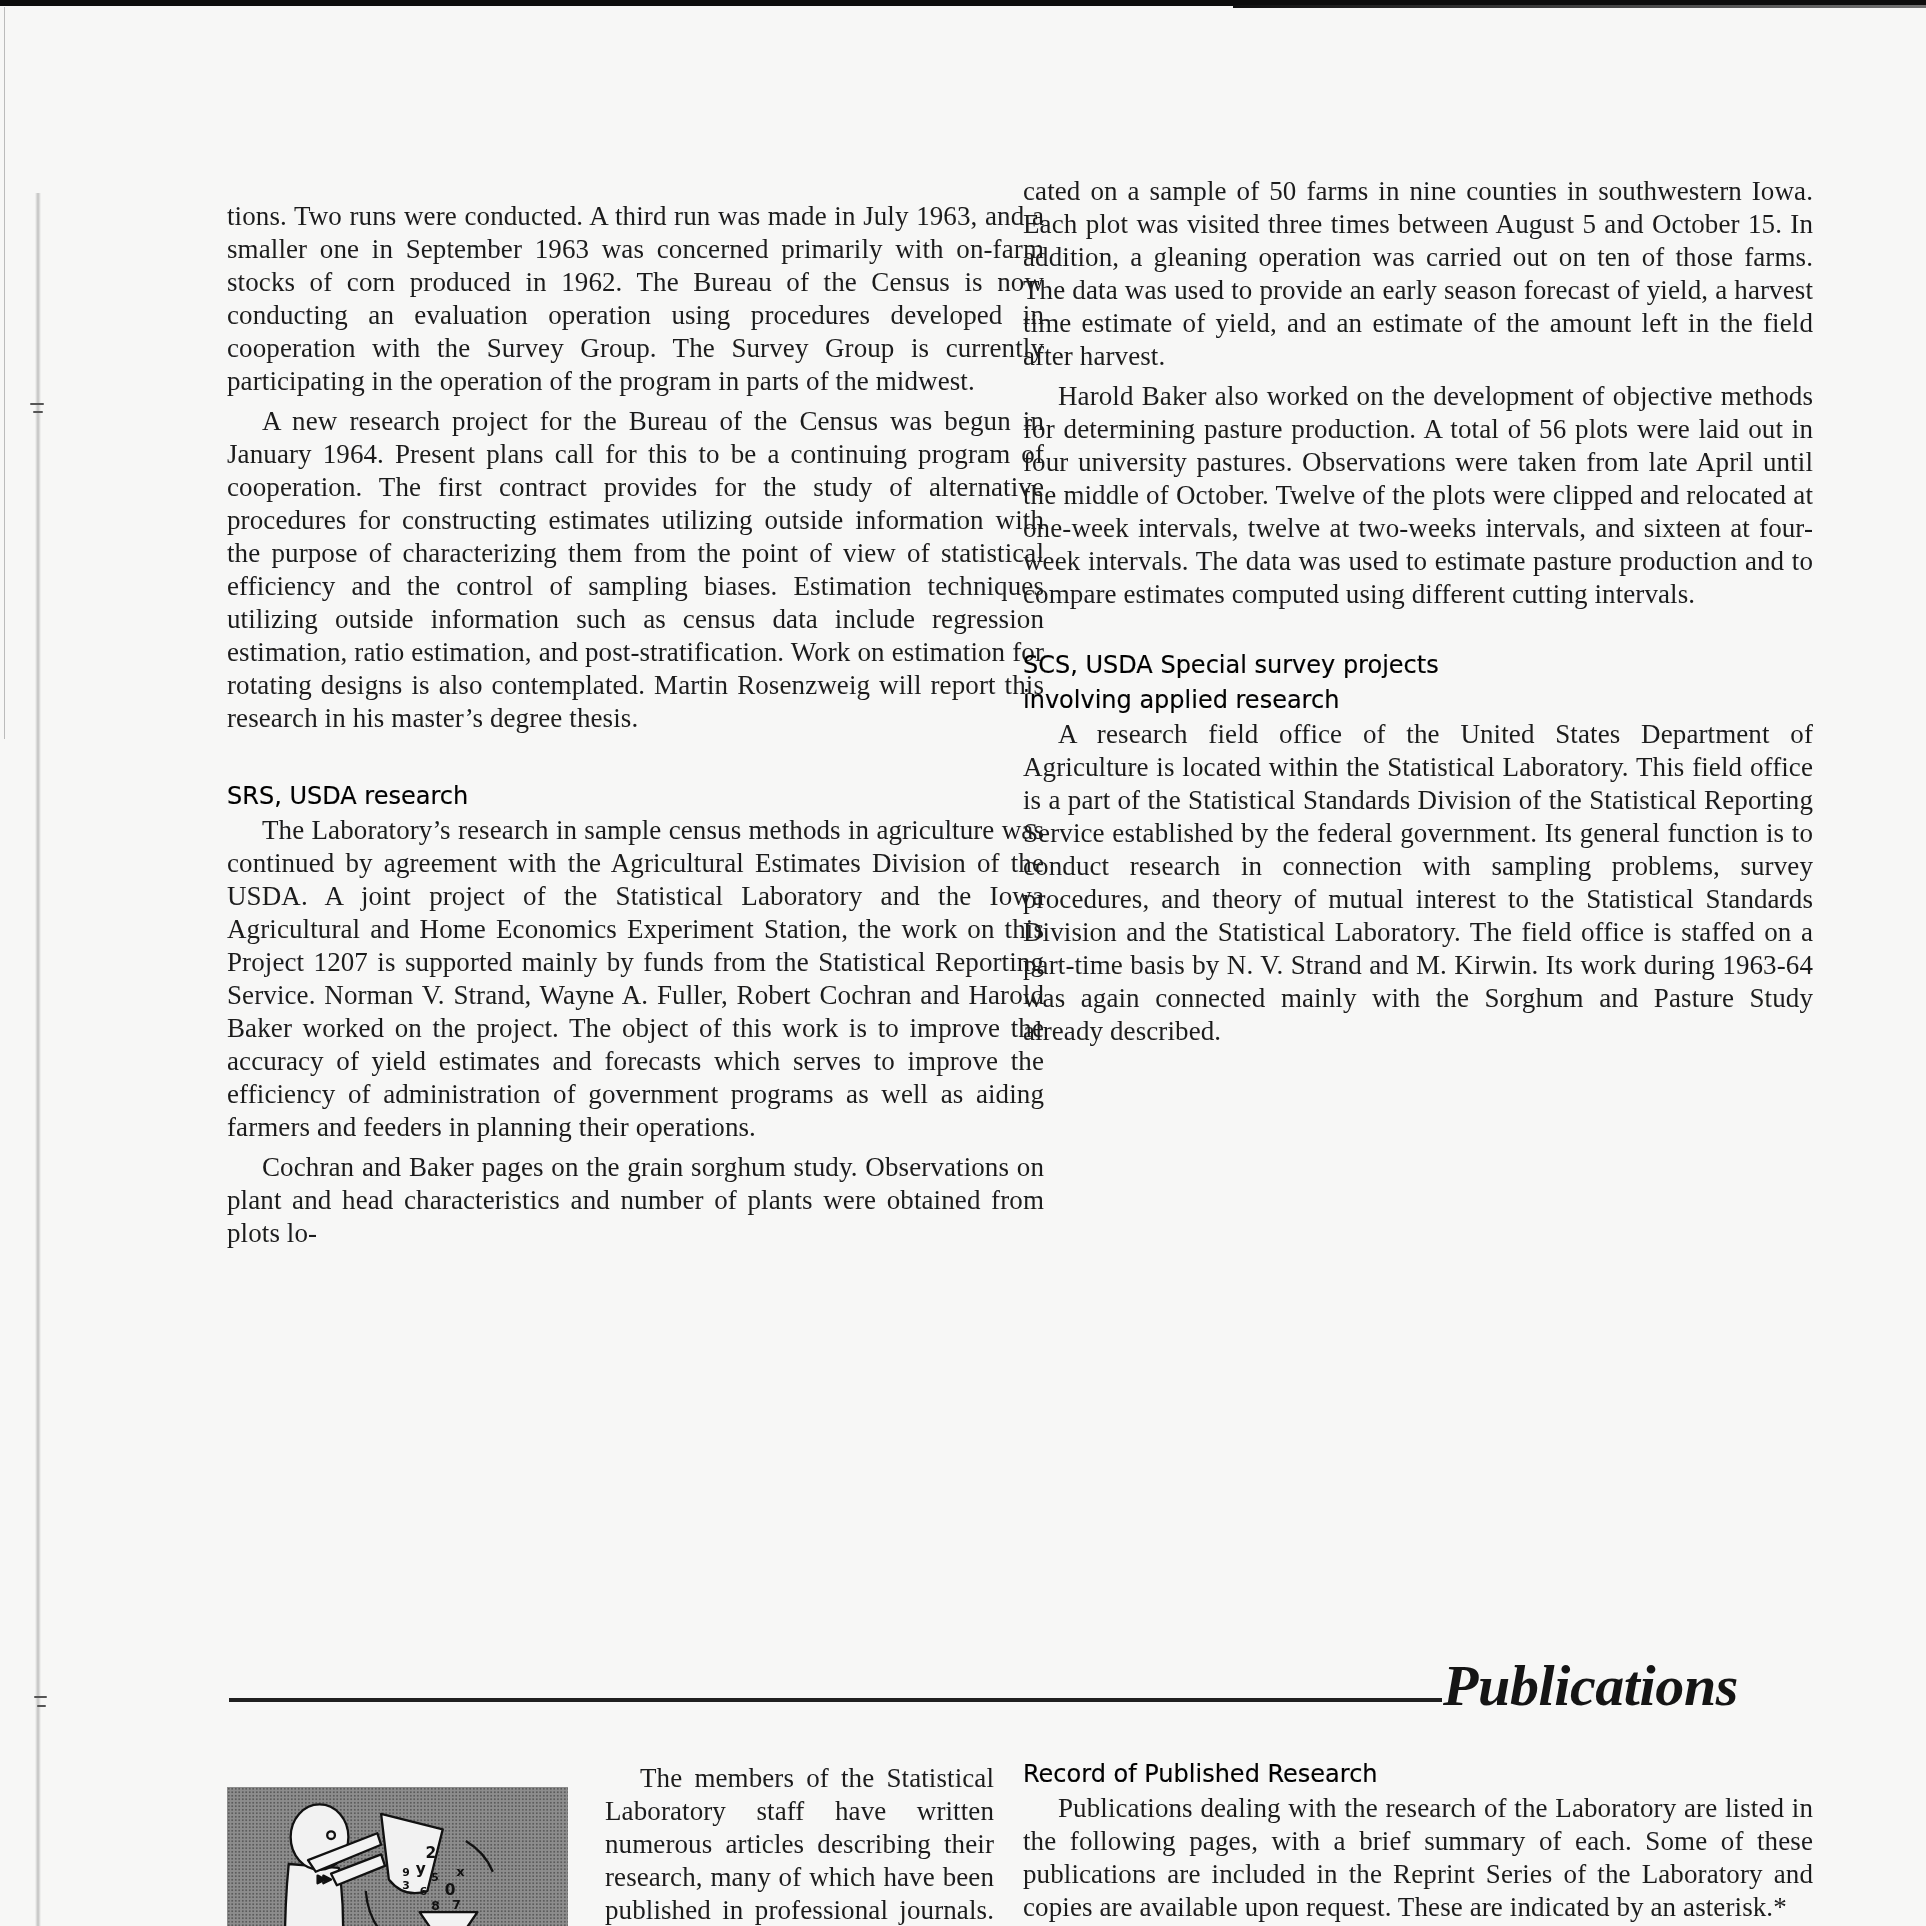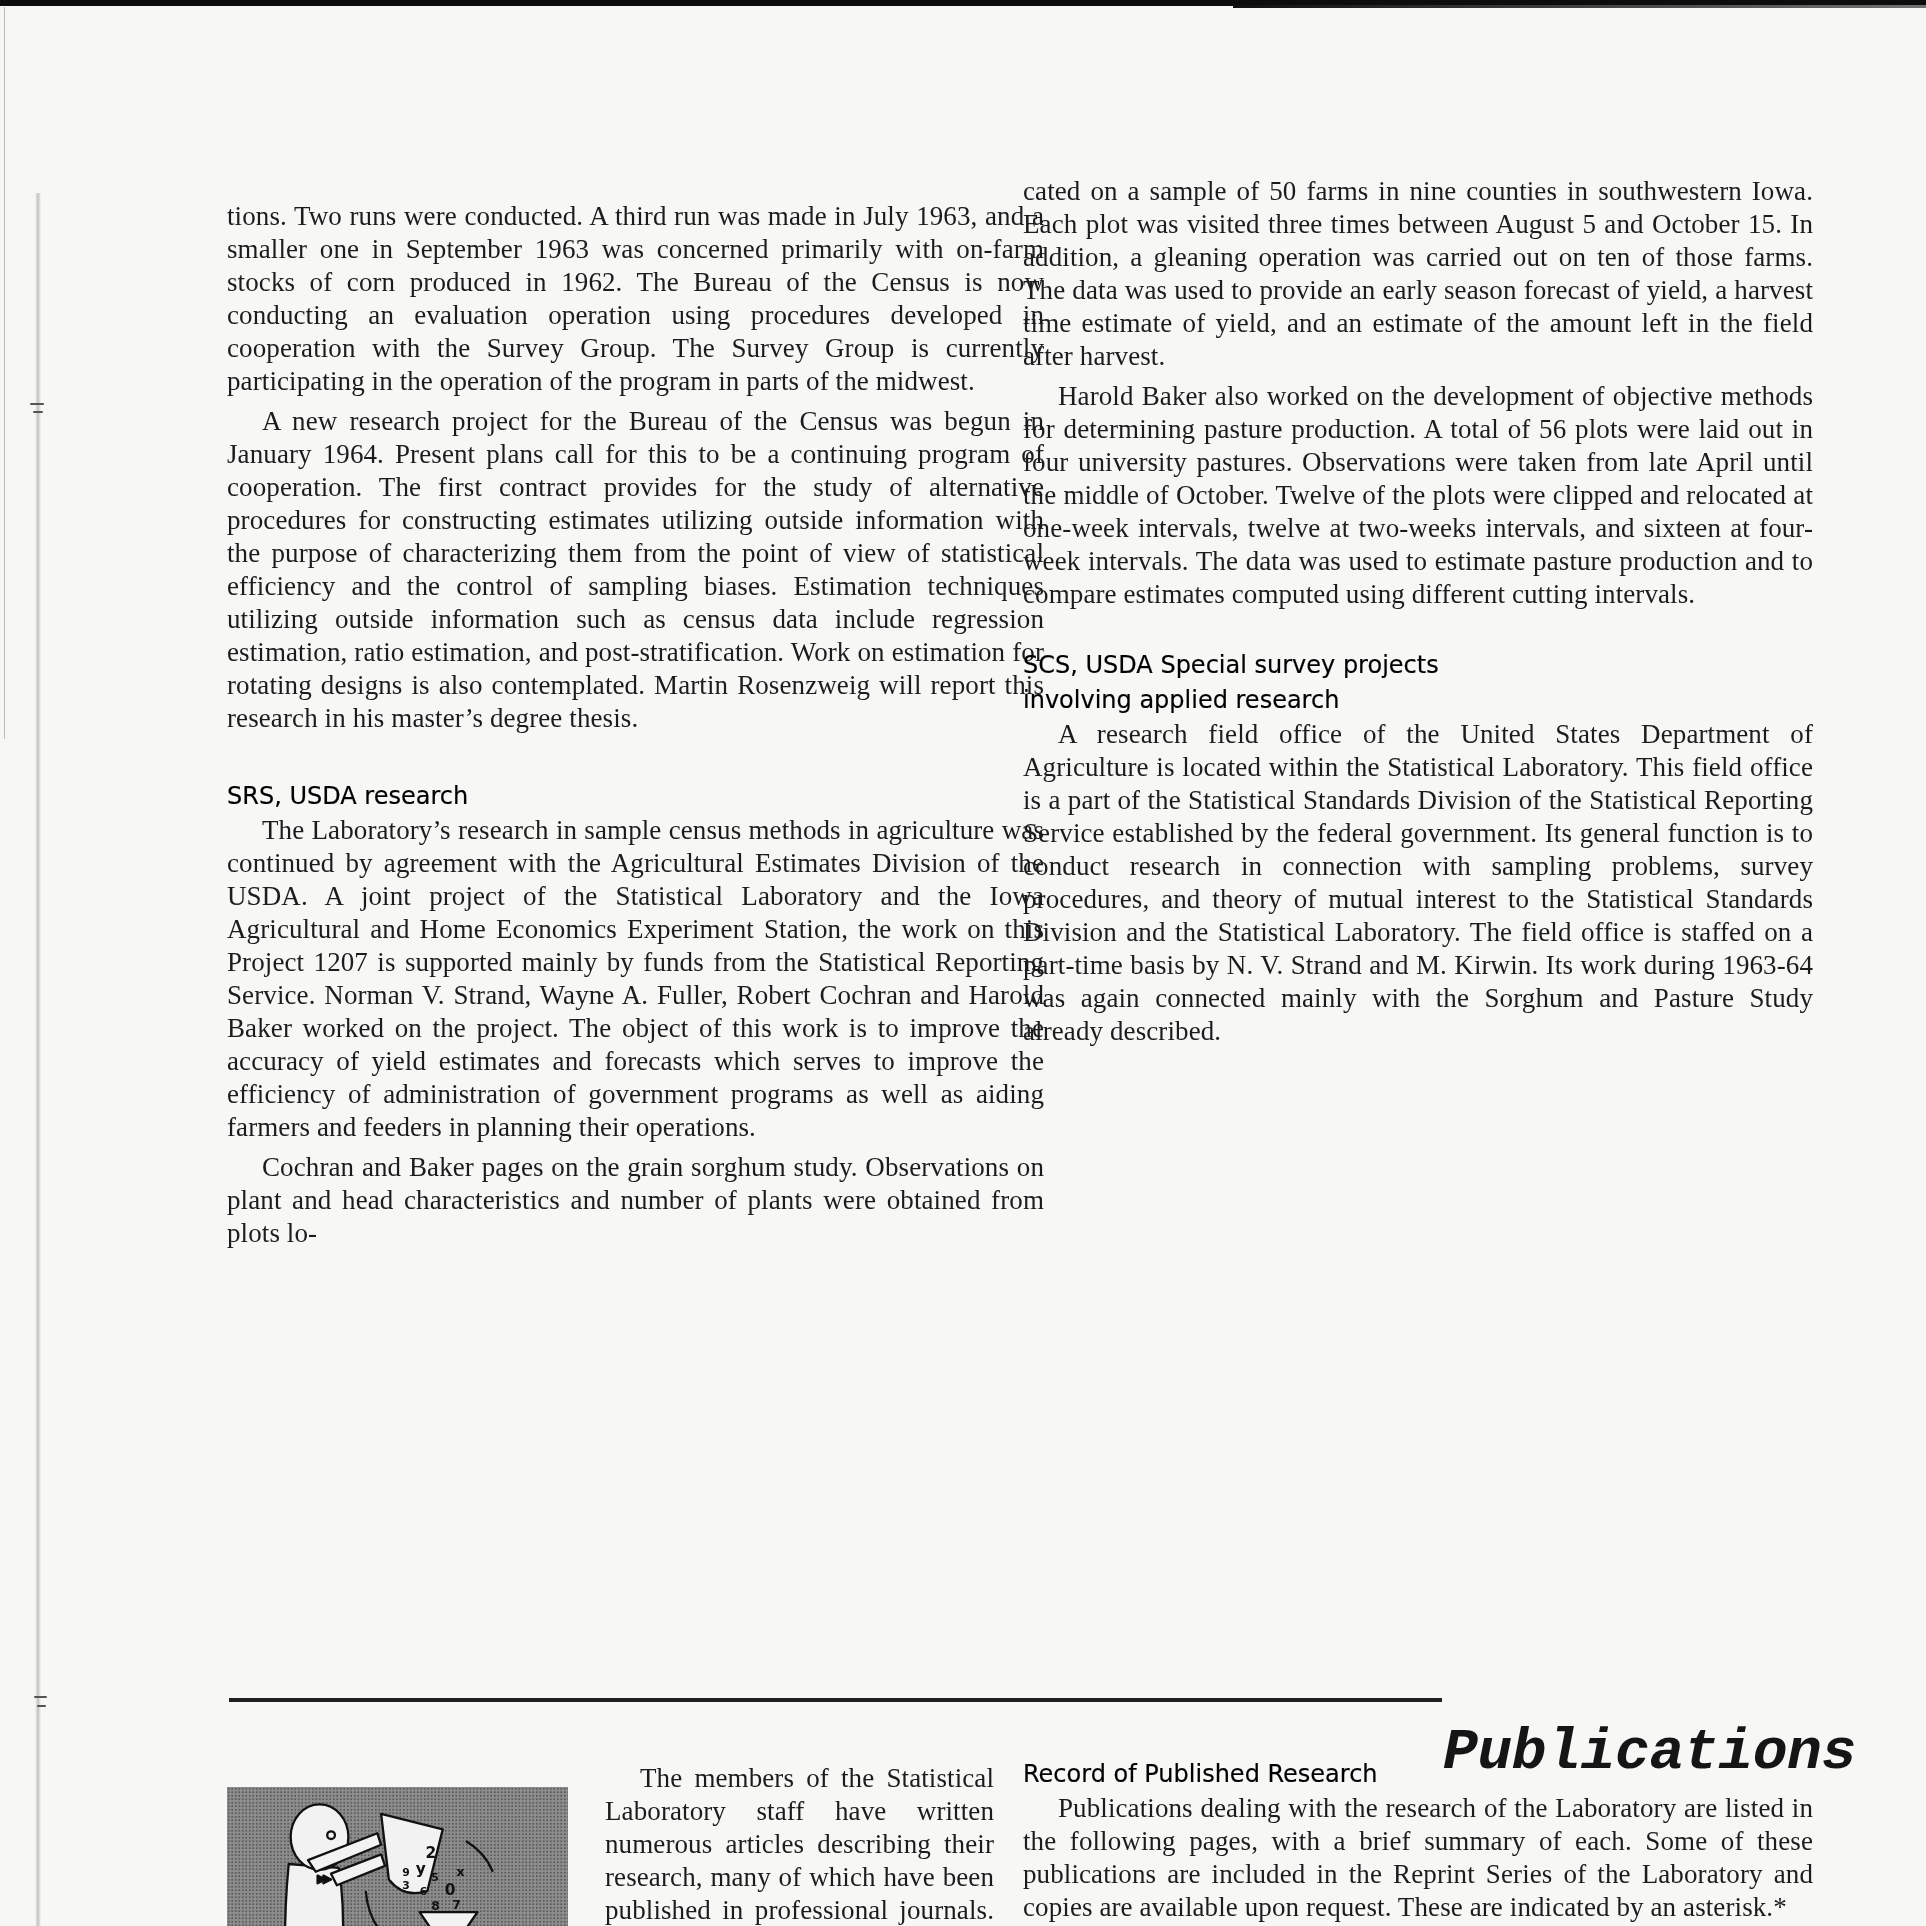--- a/index.html
+++ b/index.html
@@ -31,22 +31,22 @@
   p.gap { margin-top: 7px; }
 
   h3.sh {
     margin: 0; font-family: "DejaVu Sans", "Liberation Sans", sans-serif;
     font-weight: normal; font-size: 24px; line-height: 35px; color: #000000;
     -webkit-text-stroke: 0.2px #111;
   }
 
   .pub-rule { position: absolute; left: 229px; top: 1698px; width: 1213px; height: 3.5px; background: #202020; }
   .pub-title {
-    position: absolute; left: 1443px; top: 1720px;
-    font-family: Liberation Mono, monospace;
+    position: absolute; left: 1443px; top: 1653px;
+    font-family: Liberation Serif, serif;
     font-style: italic; font-weight: bold; font-size: 58px; line-height: 65px; color: #151515;
     letter-spacing: -0.4px;
   }
 
   .illus {
     position: absolute; left: 227px; top: 1787px; width: 341px; height: 310px;
     background-color: #8d8d8d;
     background-image: radial-gradient(#5b5b5b 35%, transparent 36%);
     background-size: 3.5px 3.5px;
   }

